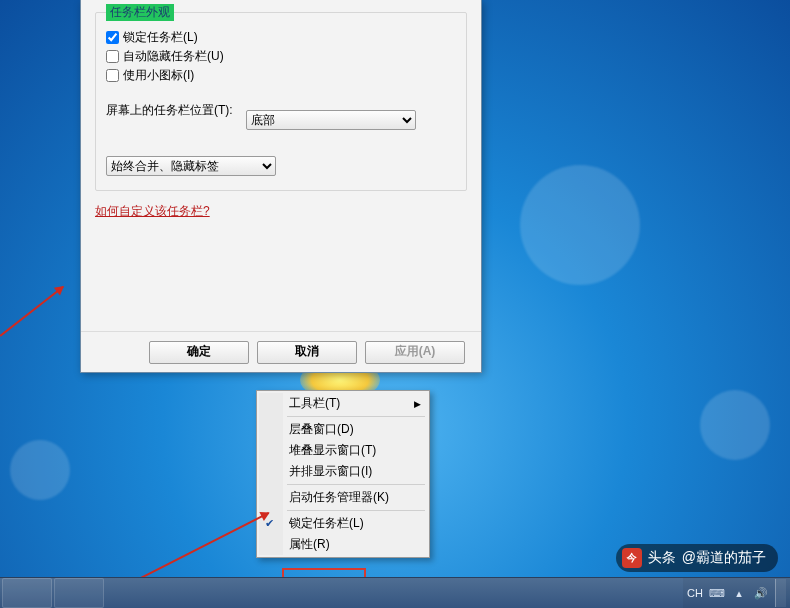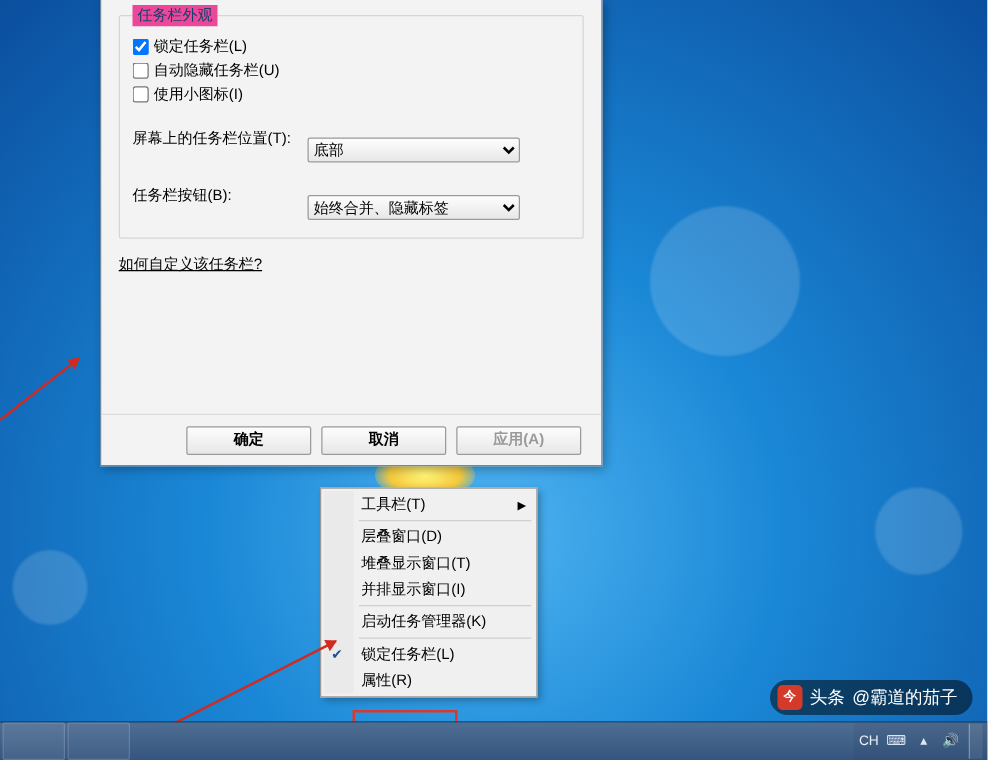--- a/index.html
+++ b/index.html
@@ -22,21 +22,21 @@
 .dialog {
   position: absolute; left: 80px; top: 0; width: 400px; height: 372px;
   background: #f3f3f3; border: 1px solid #6d8aa5; border-top: none;
   box-shadow: 2px 2px 8px rgba(0,0,0,0.3);
 }
 .dlg-inner { padding: 4px 14px 0 14px; }
 fieldset {
   border: 1px solid #d6d6d6; border-radius: 2px;
   margin: 0 0 8px 0; padding: 6px 10px 8px 10px;
 }
-legend { color: #1a3e6e; padding: 0 4px; background: #ec4899; }
+legend { color: #1a3e6e; padding: 0 4px; background: #22c55e; }
 .cb-row { display: flex; align-items: center; margin: 2px 0; }
 .cb-row input[type=checkbox] { margin: 0 4px 0 0; }
 .field-row { display: flex; align-items: center; margin: 6px 0; }
 .field-row .lbl { width: 140px; }
 select {
   width: 170px; height: 20px; font-size: 12px;
   background: linear-gradient(#fdfdfd, #e7e7e7);
   border: 1px solid #9a9a9a; border-radius: 2px; margin-top: 20px;
 }
 .notif-desc { margin: 2px 0 6px 0; }
@@ -49,21 +49,21 @@
 }
 .peek-box {
   border: 1px solid #d6d6d6; padding: 6px 10px; margin-bottom: 10px;
 }
 .peek-box .title { color: #1a3e6e; margin-bottom: 3px; }
 .peek-box .desc { margin-bottom: 6px; }
 .peek-cb-wrap { display: flex; align-items: center; border: 2px solid #d63a2f; padding: 3px 4px; width: 206px; }
 .peek-cb-wrap input { margin: 0 4px 0 0; }
 .peek-cb-wrap label { color: #7a7a7a; }
 
-.link { color: #000000; text-decoration: underline; cursor: pointer; display: inline-block; margin: 4px 0 0 14px; }
+.link { color: #b91c1c; text-decoration: underline; cursor: pointer; display: inline-block; margin: 4px 0 0 14px; }
 
 .dlg-buttons {
   position: absolute; left: 0; right: 0; bottom: 0; height: 40px;
   display: flex; align-items: center; justify-content: flex-end; gap: 8px;
   padding-right: 16px; border-top: 1px solid #dcdcdc; font-weight: bold;
 }
 .dlg-buttons .btn-small.apply { color: #9a9a9a; }
 
 
 .ctxmenu {
@@ -148,21 +148,20 @@
           <input type="checkbox" style="">
           <label>使用小图标(I)</label>
         </div>
         <div class="field-row">
           <span class="lbl">屏幕上的任务栏位置(T):</span>
           <select>
             <option>底部</option>
           </select>
         </div>
         <div class="field-row">
-          <span class="lbl">任务栏按钮(B):</span>
           <select>
             <option>始终合并、隐藏标签</option>
           </select>
         </div>
       </fieldset>
 
 
 
     </div>
     <a class="link">如何自定义该任务栏?</a>

